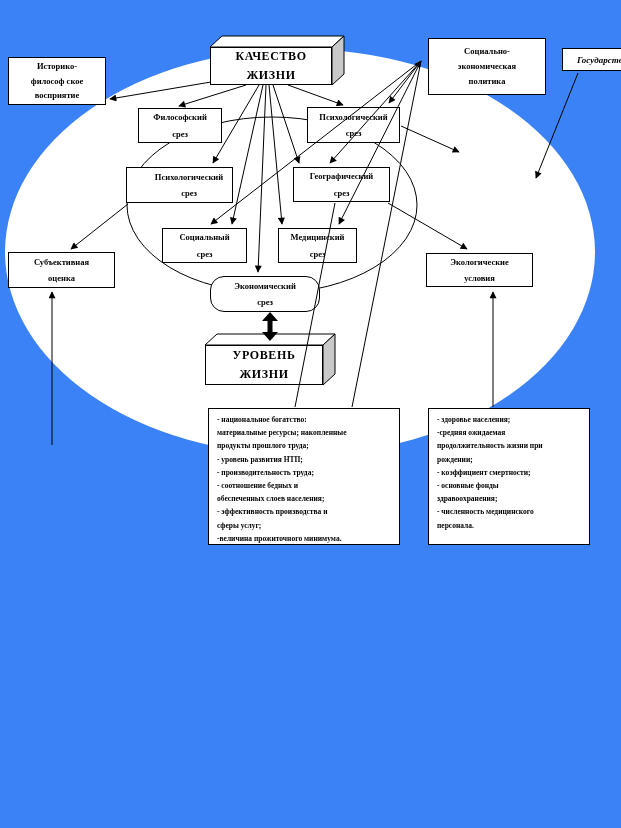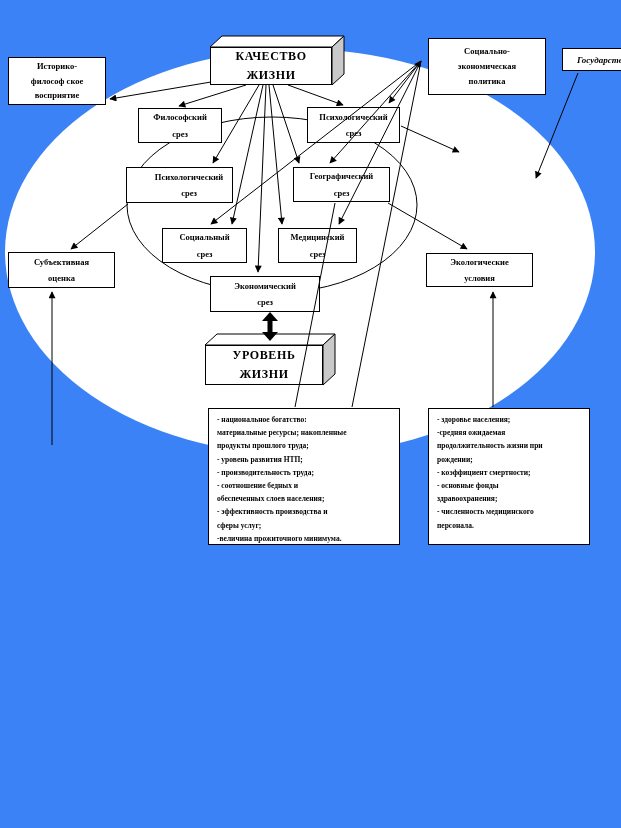--- a/index.html
+++ b/index.html
@@ -80,21 +80,21 @@
   <div class="node n-std" style="left:307px;top:107px;width:93px;height:36px;">Психологический
 срез</div>
   <div class="node n-std" style="left:126px;top:167px;width:107px;height:36px;padding-left:19px;">Психологический
 срез</div>
   <div class="node n-std" style="left:293px;top:167px;width:97px;height:35px;">Географический
 срез</div>
   <div class="node n-std" style="left:162px;top:228px;width:85px;height:35px;">Социальный
 срез</div>
   <div class="node n-std" style="left:278px;top:228px;width:79px;height:35px;font-family:Liberation Serif, serif;">Медицинский
 срез</div>
-  <div class="node n-std" style="left:210px;top:276px;width:110px;height:36px;">Экономический
+  <div class="node n-std" style="left:210px;top:276px;width:110px;height:36px;border-radius:14px;">Экономический
 срез</div>
   <div class="node n-std" style="left:8px;top:252px;width:107px;height:36px;">Субъективная
 оценка</div>
   <div class="node n-std" style="left:426px;top:253px;width:107px;height:34px;">Экологические
 условия</div>
   <div class="node n-big" style="left:205px;top:345px;width:118px;height:40px;">УРОВЕНЬ
 ЖИЗНИ</div>
   <div class="node n-list" style="left:208px;top:408px;width:192px;height:137px;">- национальное богатство:
 материальные ресурсы; накопленные
 продукты прошлого труда;

